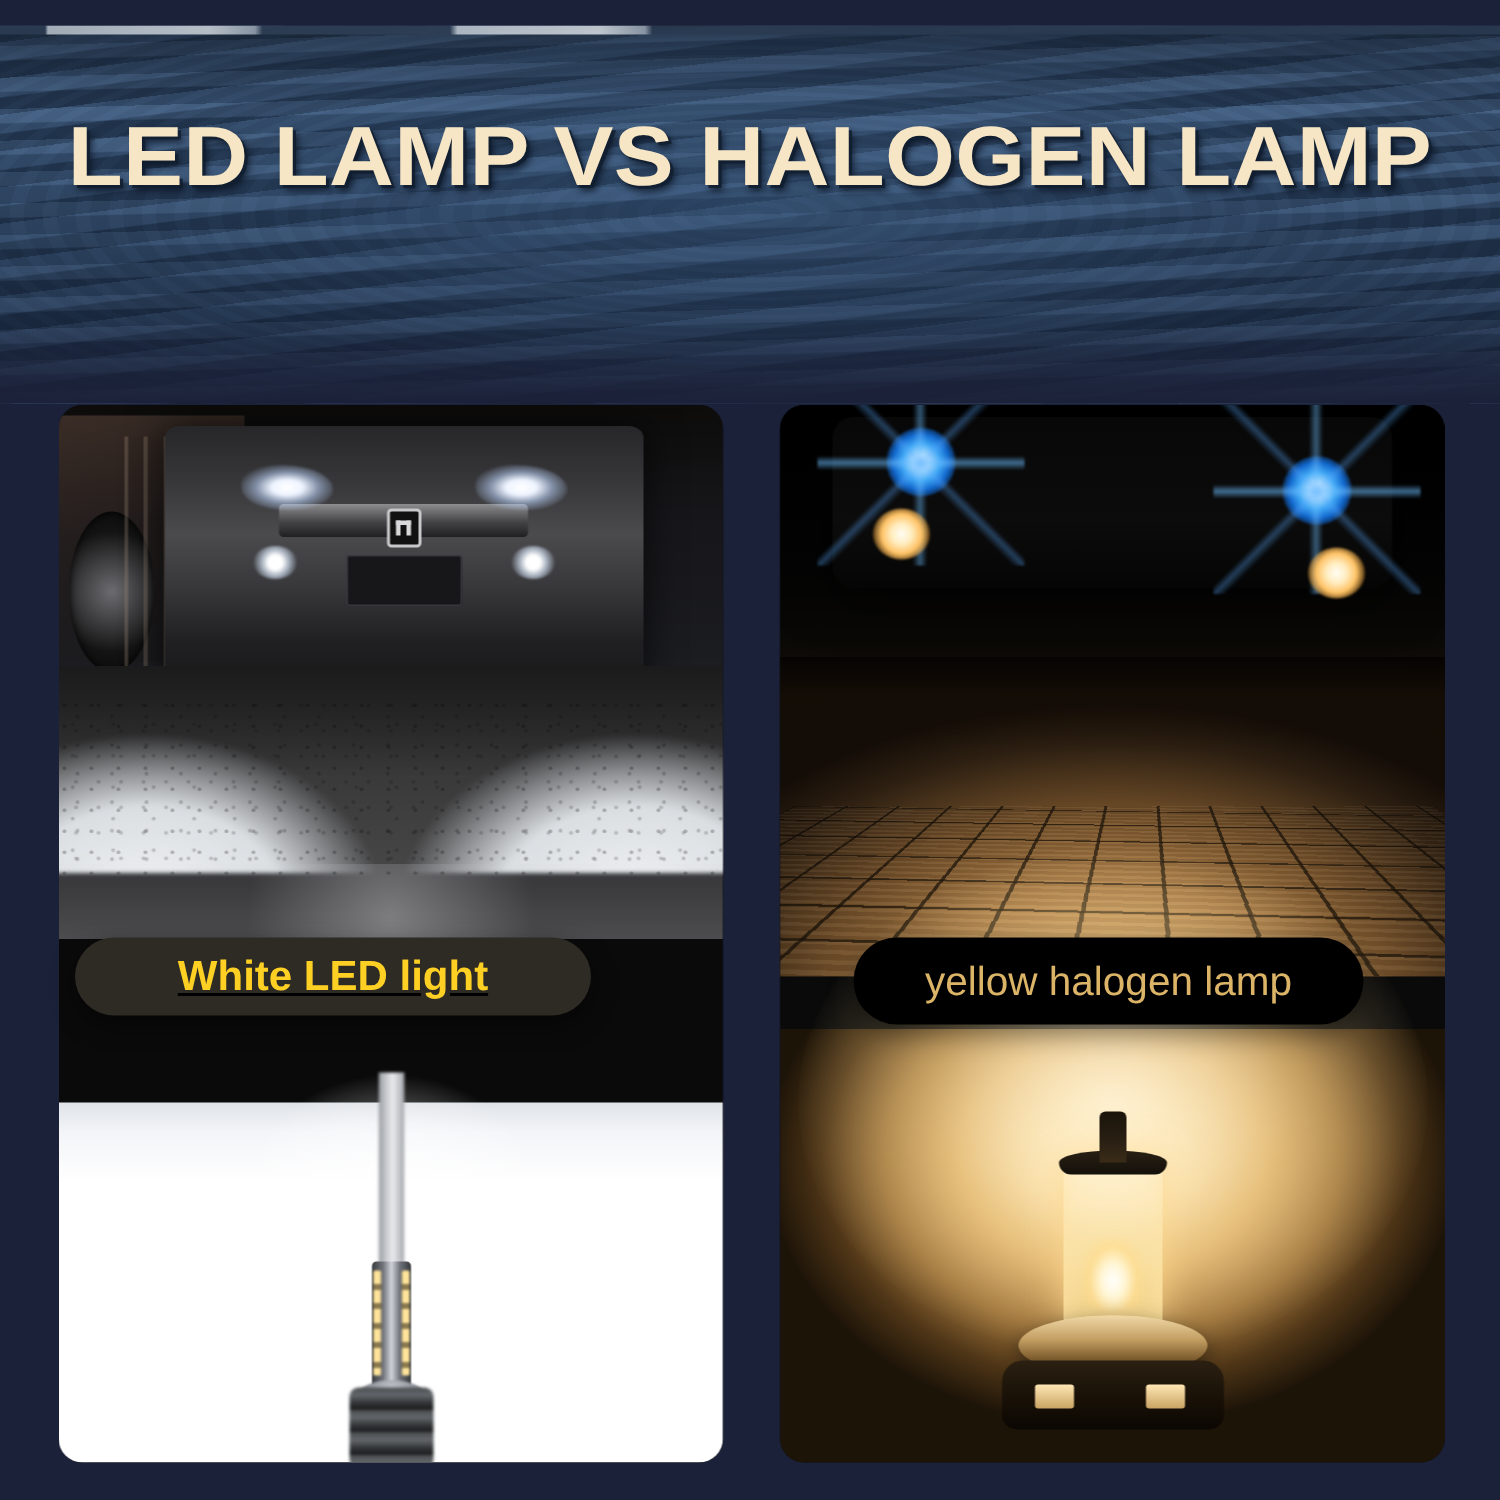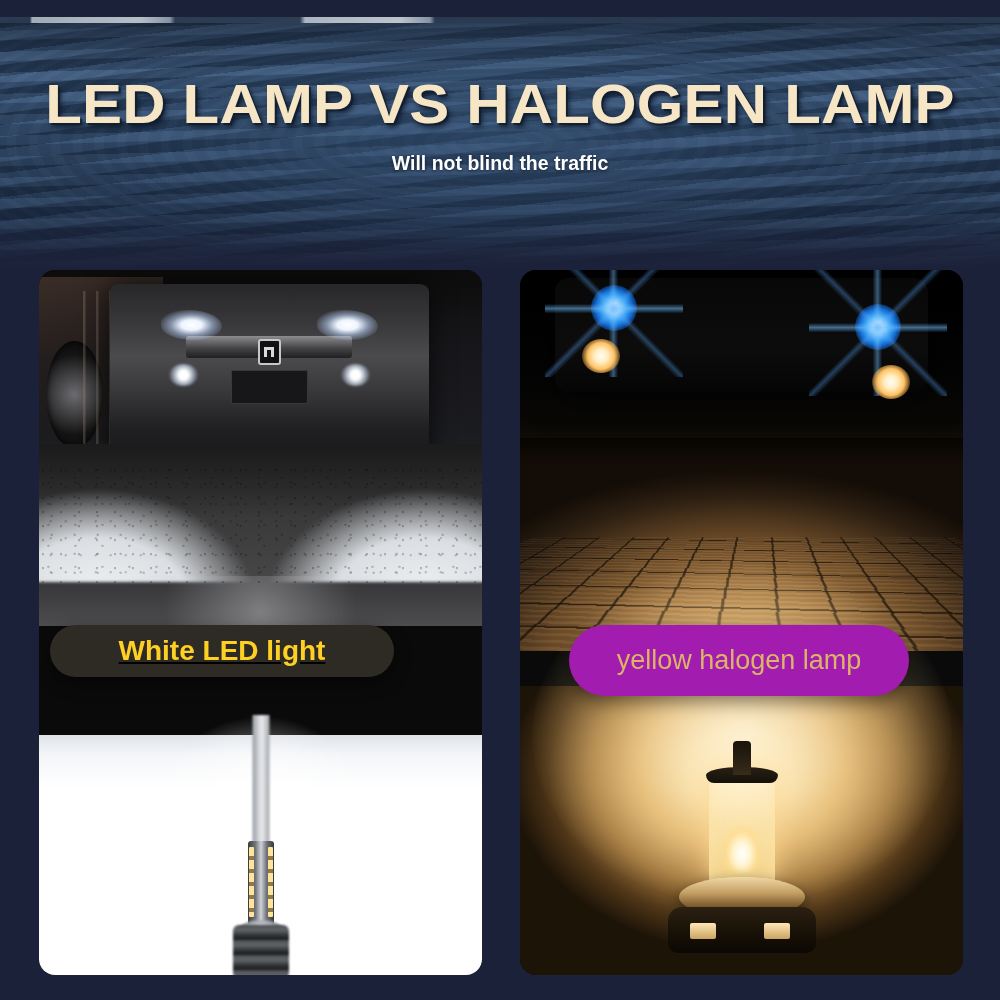--- a/index.html
+++ b/index.html
@@ -577,22 +577,22 @@
   }
   .pill-led span {
     font-size: 28px;
     font-weight: 700;
     color: #ffd024;
   }
   .pill-hal {
     left: 569px;
     top: 608px;
     width: 340px;
-    height: 71px;
-    background: #a21caf;
+    height: 58px;
+    background: #000000;
   }
   .pill-hal span {
     font-size: 27px;
     font-weight: 400;
     color: #dbb468;
   }
 </style>
 </head>
 <body>
 
@@ -602,21 +602,20 @@
 
   <div class="header">
     <div class="stripe-curve"></div>
     <div class="stripes"></div>
     <div class="stripes b"></div>
     <div class="header-vignette"></div>
 
     <div class="header-text">
       <div class="title">LED LAMP VS HALOGEN LAMP</div>
       <div class="subtitle">
-        <div>Will not blind the traffic</div>
       </div>
     </div>
   </div>
 
   <div class="panels">
 
     <div class="panel">
 
       <div class="led-top">
         <div class="garage-car"></div>

